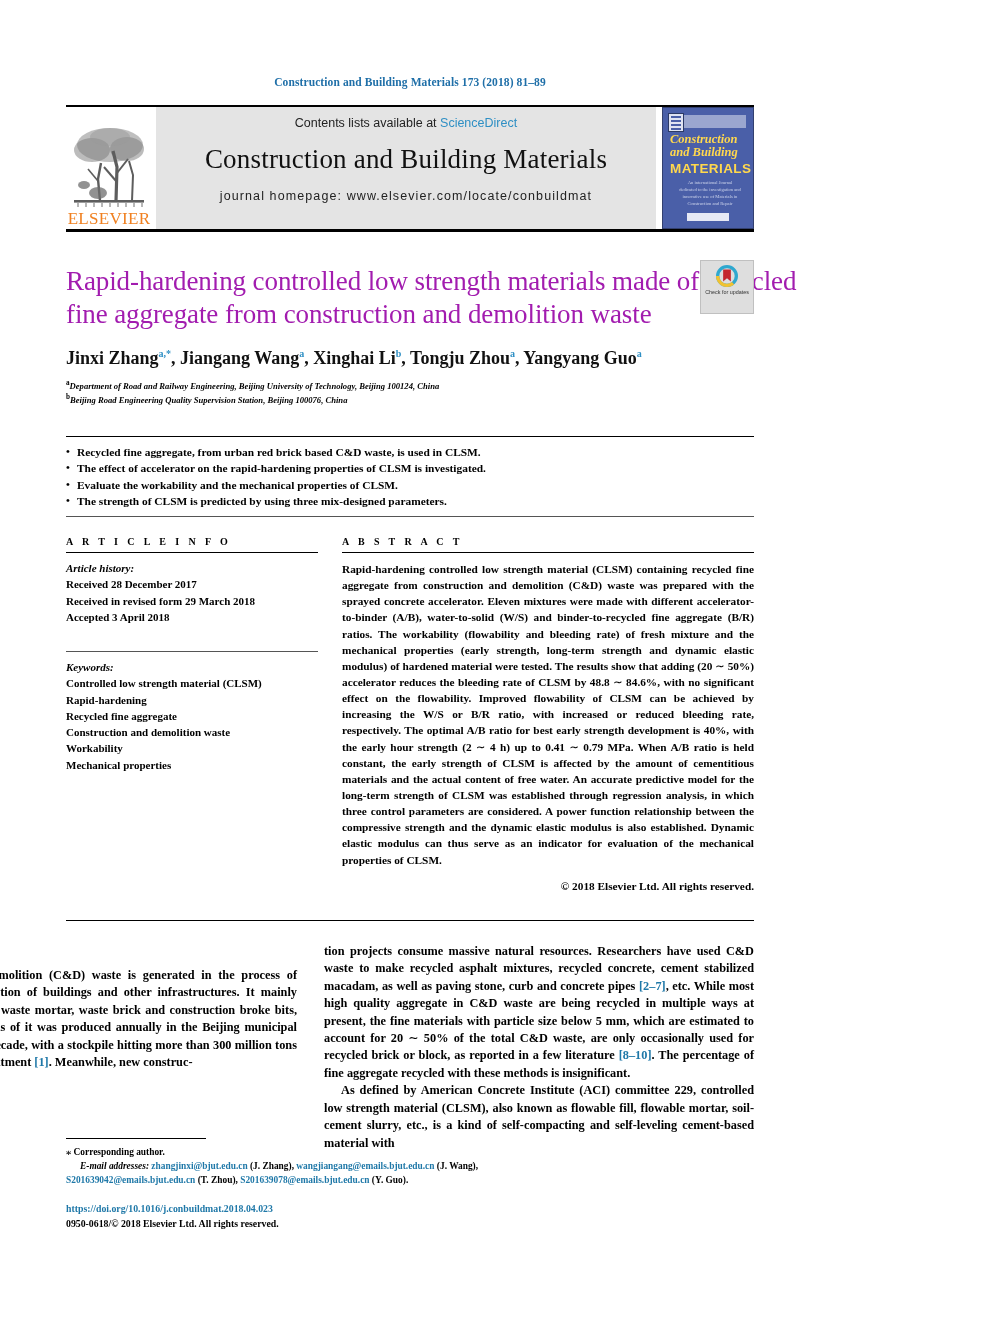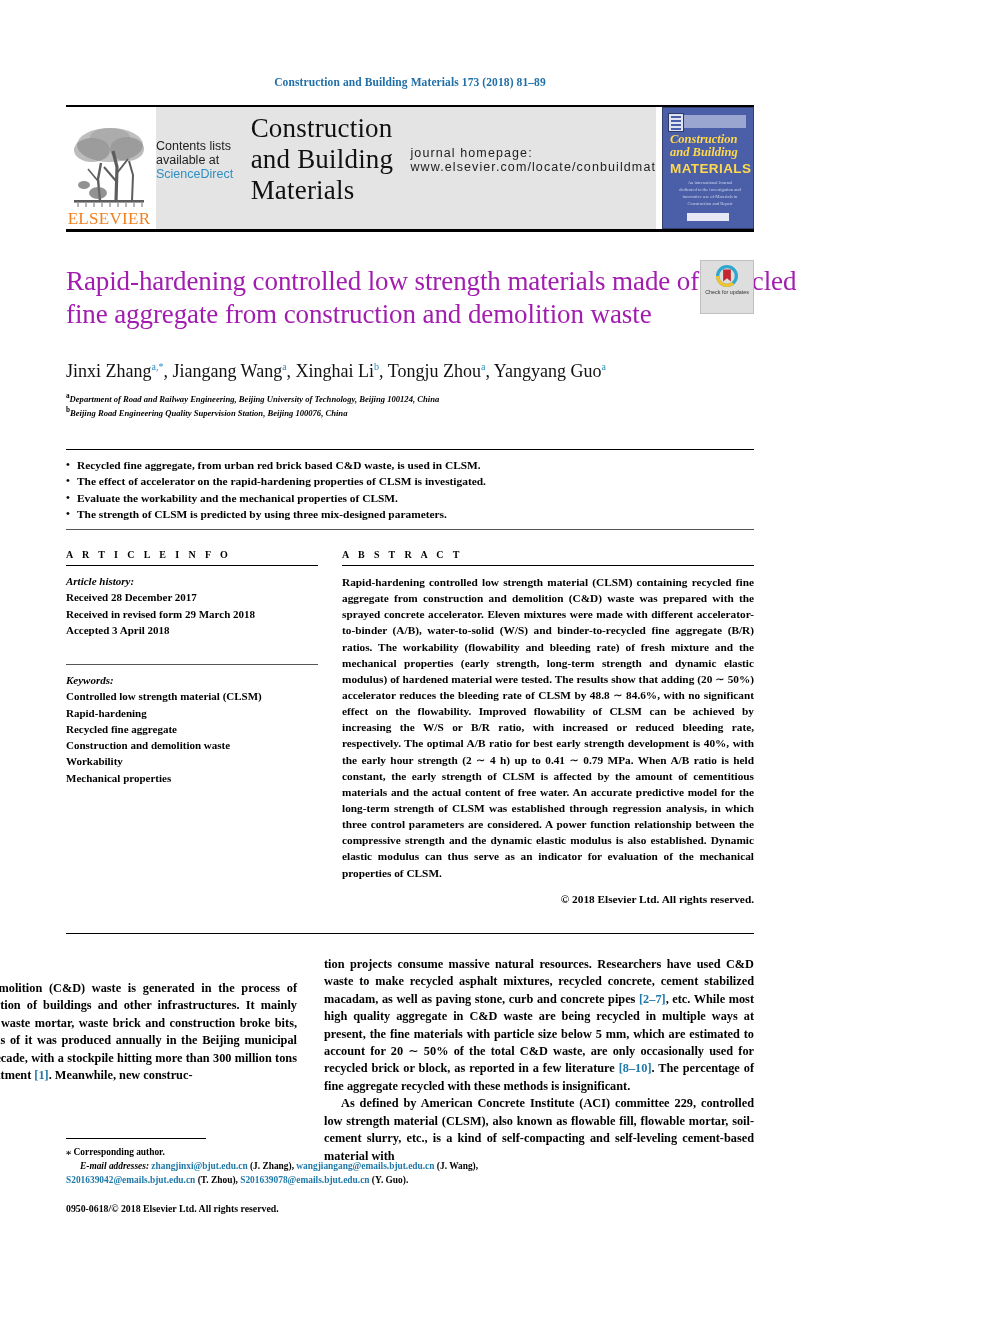--- a/index.html
+++ b/index.html
@@ -56,21 +56,21 @@
     font-size: 17px;
     letter-spacing: 0.3px;
     color: #F08020;
     line-height: 1;
     margin-top: 1px;
   }
   .journal-band {
     flex: 1 1 auto;
     background: #e4e4e4;
     display: flex;
-    flex-direction: row;
+    flex-direction: column;
     justify-content: space-between;
     align-items: center;
     padding: 9px 0 26px 0;
     margin-left: 4px;
     gap: 14px;
   }
   .contents-line {
     font-family: "Liberation Sans", sans-serif;
     font-size: 12.5px;
     color: #222;
@@ -166,22 +166,23 @@
     display:flex; flex-direction:column; align-items:center; justify-content:flex-start;
     padding-top: 4px;
   }
   .crossmark-text {
     font-family: "Liberation Sans", sans-serif;
     font-size: 5.4px; color:#333; text-align:center; line-height:1.25;
     margin-top: 2px;
   }
   .authors {
     font-size: 18px;
-    margin-top: 30px;
+    margin-top: 17px;
     color: #111;
+    font-weight: bold;
   }
   .authors sup { color: #2e8fc4; font-size: 10px; }
   .affil {
     font-size: 8.6px;
     font-style: italic;
     font-weight: bold;
     line-height: 1.45;
     margin-top: 9px;
   }
   .affil sup { font-style: normal; }
@@ -461,17 +462,18 @@
       <span class="link">zhangjinxi@bjut.edu.cn</span>
       <span>(J. Zhang),</span>
       <span class="link">wangjiangang@emails.bjut.edu.cn</span>
       <span>(J. Wang),</span>
       <span class="link">S201639042@emails.bjut.edu.cn</span>
       <span>(T. Zhou),</span>
       <span class="link">S201639078@emails.bjut.edu.cn</span>
       <span>(Y. Guo).</span>
     </div>
     <div class="doi-block">
+      <div class="doi">https://doi.org/10.1016/j.conbuildmat.2018.04.023</div>
       <div>0950-0618/© 2018 Elsevier Ltd. All rights reserved.</div>
     </div>
   </div>
 
 </div>
 
 </body></html>

